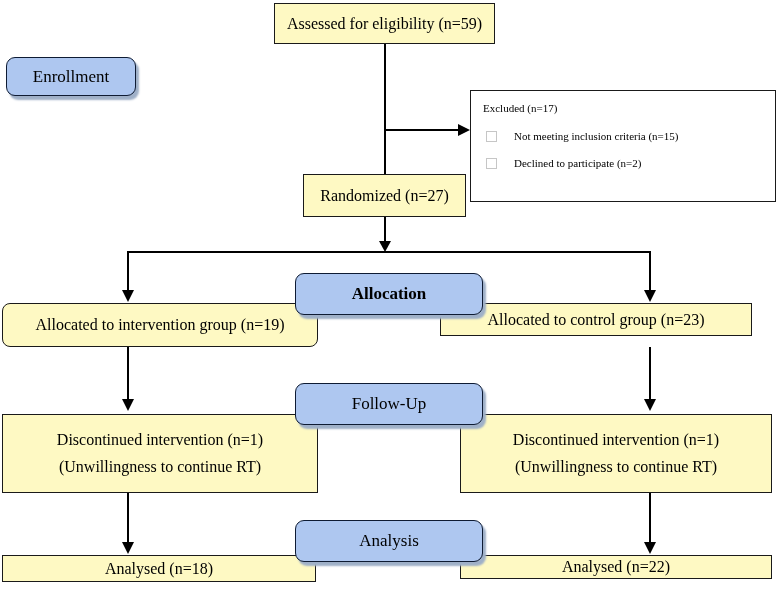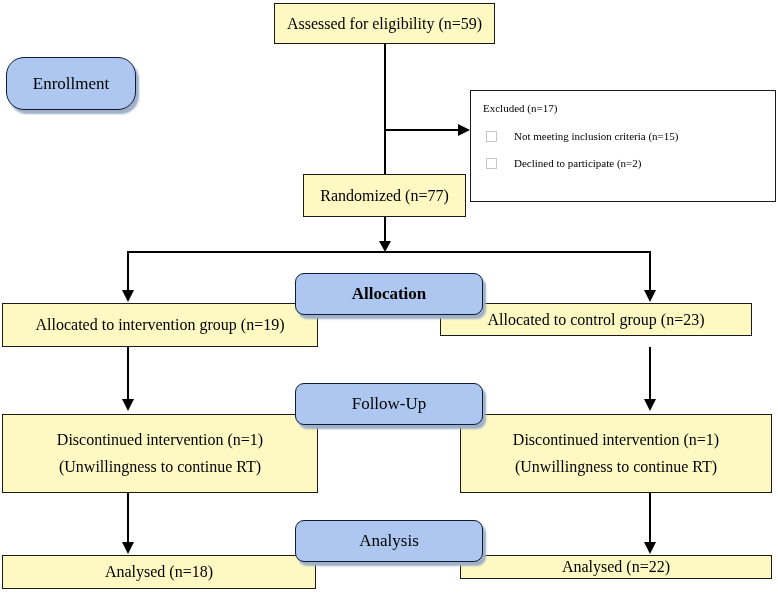--- a/index.html
+++ b/index.html
@@ -49,31 +49,31 @@
     display:inline-block;
     width:9px;height:9px;
     border:1.2px solid #c6c6c6;
     background:#fff;
     margin:0 17px 0 3px;
     flex:0 0 auto;
   }
   #connectors{position:absolute;left:0;top:0;z-index:2;}
   
   #assessed-box   {left:274px;top:3px;  width:221px;height:41px;}
-  #enrollment-tag {left:6px;  top:57px; width:130px;height:53px;border-radius:18px;}
+  #enrollment-tag {left:6px;  top:57px; width:130px;height:39px;}
   #excluded-box   {left:470px;top:90px; width:306px;height:112px;}
   #randomized-box {left:303px;top:174px;width:163px;height:43px;}
   #allocation-tag {left:295px;top:273px;width:188px;height:42px;font-weight:bold;}
-  #alloc-left     {left:2px;  top:303px;width:316px;height:44px;}
+  #alloc-left     {left:2px;  top:303px;width:316px;height:44px;border-radius:8px;}
   #alloc-right    {left:440px;top:303px;width:312px;height:33px;}
   #followup-tag   {left:295px;top:383px;width:188px;height:42px;}
   #disc-left      {left:2px;  top:414px;width:316px;height:79px;padding:6px 0;}
   #disc-right     {left:460px;top:414px;width:312px;height:79px;padding:6px 0;}
   #analysis-tag   {left:295px;top:520px;width:188px;height:42px;}
-  #ana-left       {left:2px;  top:555px;width:314px;height:34px;}
+  #ana-left       {left:2px;  top:555px;width:314px;height:27px;}
   #ana-right      {left:460px;top:555px;width:312px;height:24px;}
 </style>
 </head>
 <body>
 
 <div id="canvas">
 
   <svg id="connectors" width="778" height="603" viewBox="0 0 778 603">
     <g stroke="#000" stroke-width="2" fill="none">
       <path d="M385,44 L385,174"></path>
@@ -111,21 +111,21 @@
       <span class="sq-bullet"></span>
       <span>Not meeting inclusion criteria (n=15)</span>
     </div>
     <div class="ex-item">
       <span class="sq-bullet"></span>
       <span>Declined to participate (n=2)</span>
     </div>
   </div>
 
   <div id="randomized-box" class="wbox">
-    <span>Randomized (n=77)</span>
+    <span>Randomized (n=27)</span>
   </div>
 
   <div id="allocation-tag" class="stage">
     <span>Allocation</span>
   </div>
 
   <div id="alloc-left" class="wbox">
     <span>Allocated to intervention group (n=19)</span>
   </div>
 

